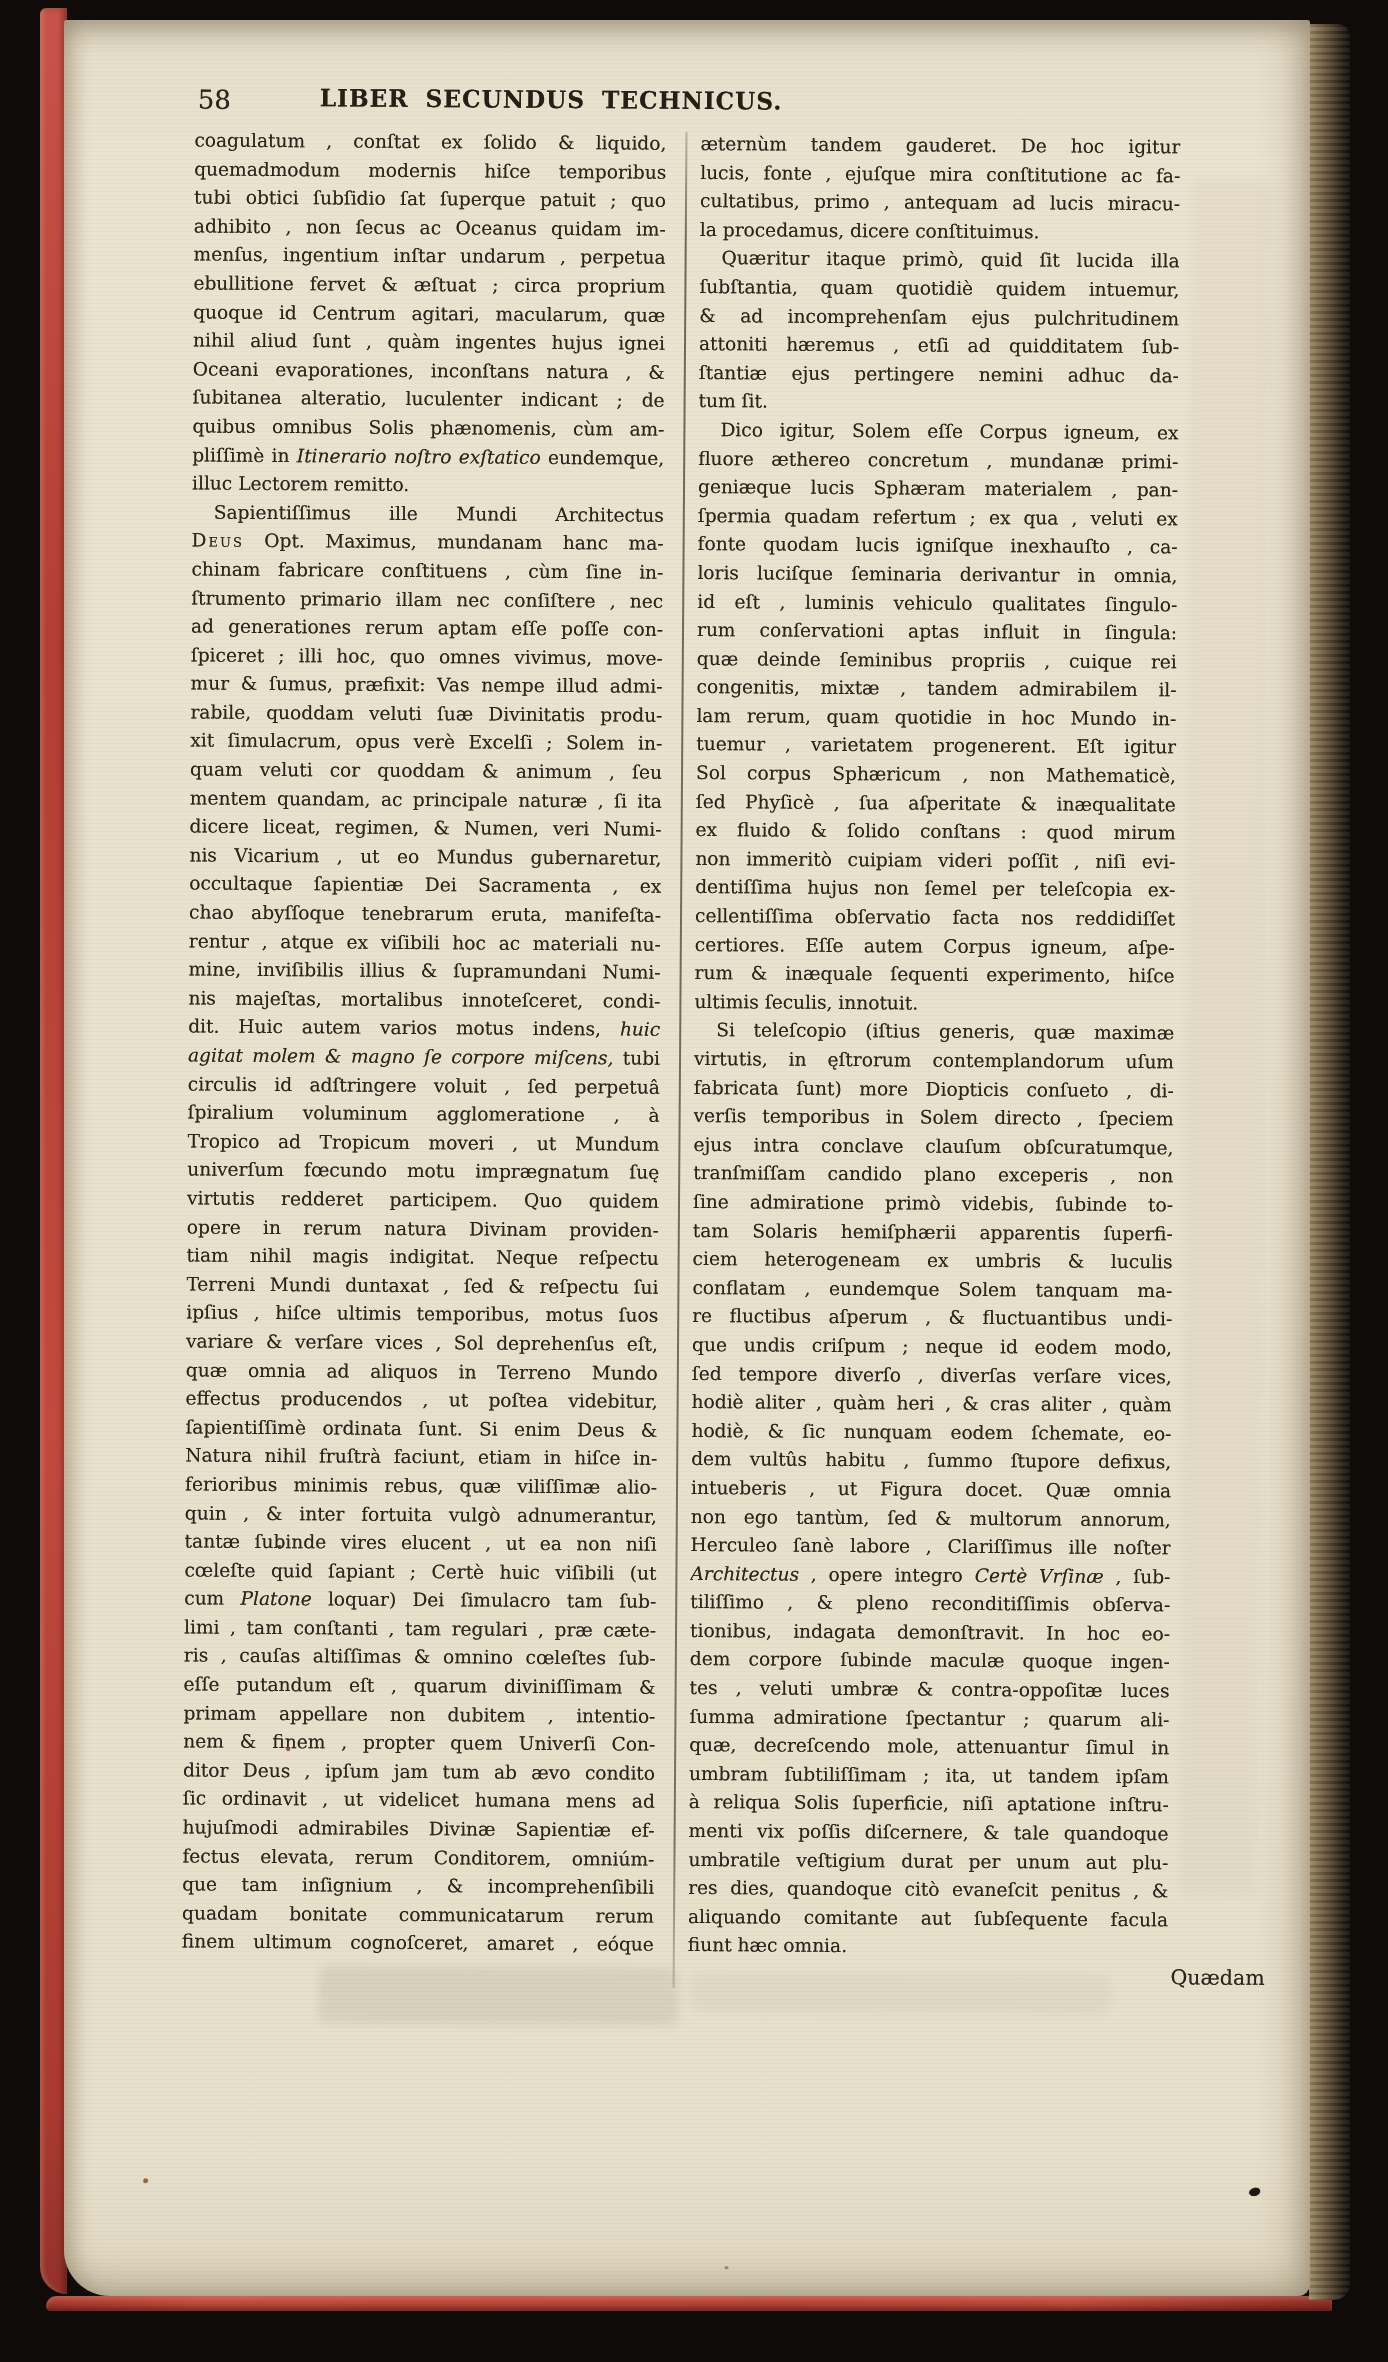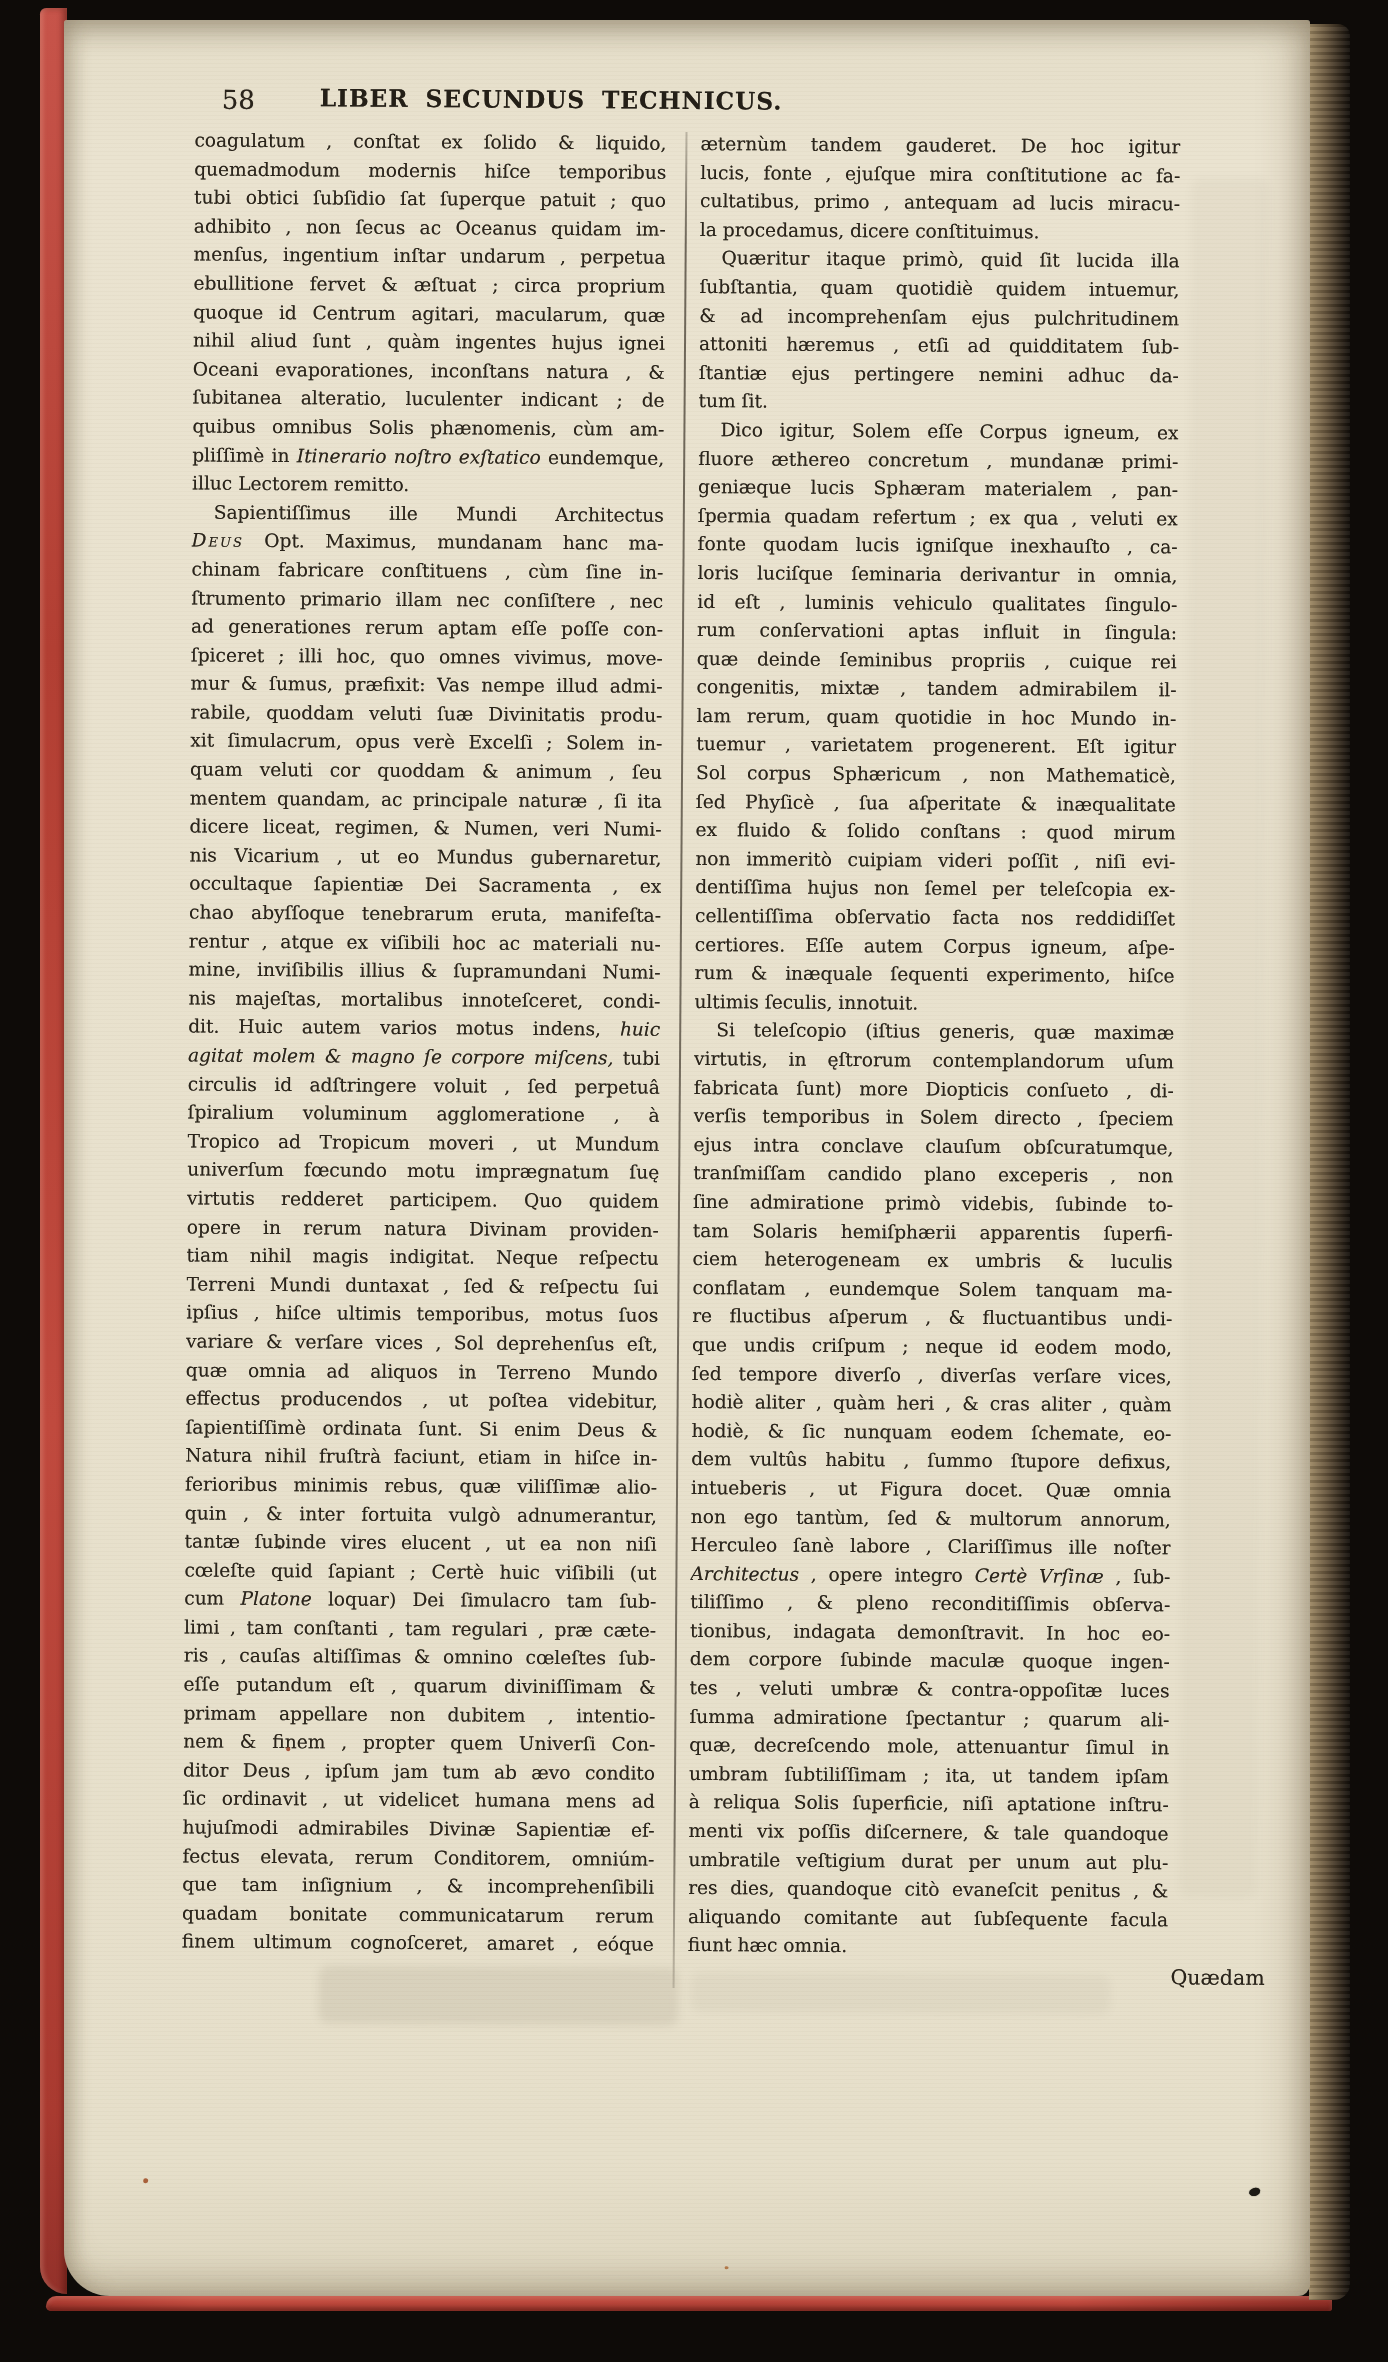--- a/index.html
+++ b/index.html
@@ -42,41 +42,40 @@
     box-shadow:
       inset -18px 0 36px rgba(90,70,40,.22),
       inset 0 12px 22px rgba(60,45,25,.22),
       inset 10px 0 18px rgba(120,100,70,.14),
       inset 0 -20px 30px rgba(100,85,55,.16);
   }
   .content{position:absolute;inset:0;transform:rotate(.4deg);transform-origin:60px 40px;}
   .pagenum{
     position:absolute;left:134px;top:64px;font-size:26px;color:var(--ink);
     text-shadow:0 0 .7px rgba(42,36,27,.65);
-    margin-left:24px;
   }
   .runtitle{
     position:absolute;left:256px;top:62px;font-size:24px;font-weight:bold;color:#241f17;
     letter-spacing:1px;word-spacing:8px;transform:scaleX(.97);transform-origin:left;
     text-shadow:0 0 .6px rgba(36,31,23,.6);
   }
   .col{
     position:absolute;top:106px;color:var(--ink);font-size:18.6px;
     text-shadow:0 0 .55px rgba(42,36,27,.55);
   }
   .col-l{left:131px;width:472px;}
   .col-r{left:637px;width:480px;}
   .tl{
     height:28.6px;line-height:28.6px;overflow:hidden;
     text-align:justify;text-align-last:justify;text-justify:inter-word;
   }
   .tl.ind{padding-left:22px;}
   .tl.pend{text-align-last:left;}
   .it{font-style:italic;}
-  .sc{font-variant:small-caps;letter-spacing:2px;font-style:italic;}
+  .sc{font-variant:small-caps;letter-spacing:2px;}
   .divider{
     position:absolute;left:622px;top:108px;width:2px;height:1856px;
     background:linear-gradient(180deg,rgba(52,44,33,.25),rgba(52,44,33,.68) 6%,rgba(52,44,33,.62) 92%,rgba(52,44,33,.2));
   }
   .catchword{
     position:absolute;left:1014px;top:1938px;width:200px;text-align:right;
     font-size:20.5px;color:var(--ink);text-shadow:0 0 .55px rgba(42,36,27,.55);
   }
   
   .smudge{position:absolute;filter:blur(4px);border-radius:10px;}

